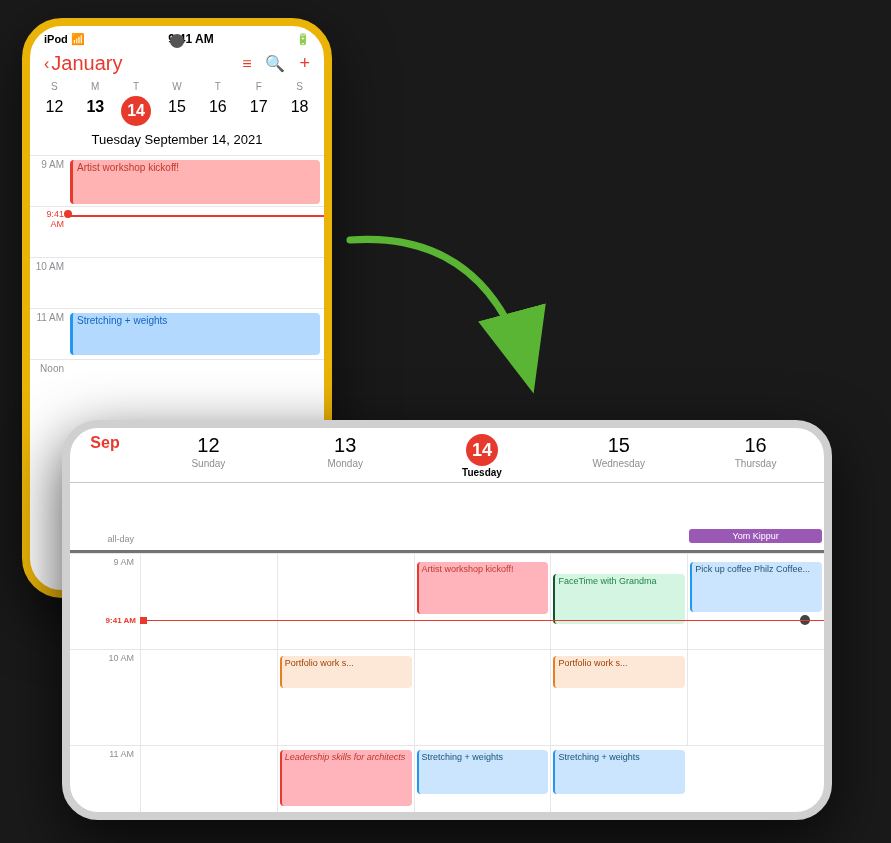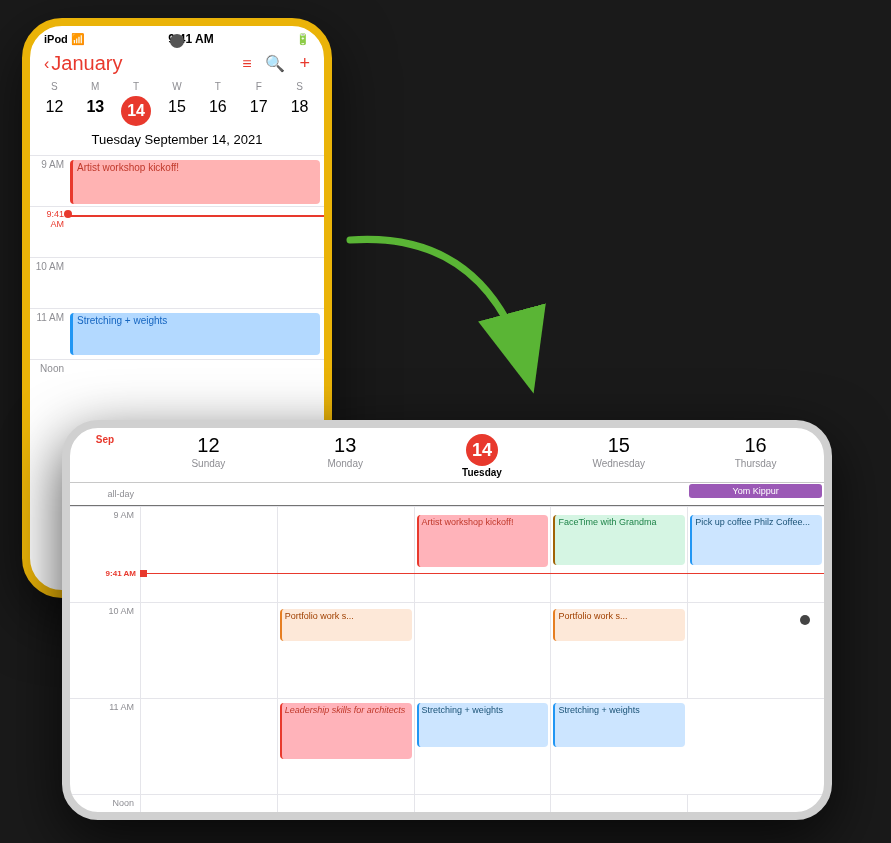--- a/index.html
+++ b/index.html
@@ -246,32 +246,33 @@
       font-weight: 600;
       font-size: 18px;
     }
     .week-header-cell .day-name {
       font-size: 10px;
       color: #8e8e93;
       font-weight: 400;
       margin-top: 1px;
     }
     .week-header-cell .month-label {
-      font-size: 10px;
+      font-size: 16px;
       font-weight: 600;
       color: #e8392d;
     }
 
     
     .allday-row {
       display: grid;
       grid-template-columns: 70px repeat(5, 1fr);
-      border-bottom: 1px solid #737373;
+      border-bottom: 3px solid #737373;
       min-height: 22px;
       align-items: center;
+      margin-top: 45px;
     }
     .allday-label {
       font-size: 9px;
       color: #8e8e93;
       text-align: right;
       padding-right: 6px;
     }
     .allday-cell { position: relative; min-height: 22px; text-align: center; }
     .allday-event {
       font-size: 9px;
@@ -316,21 +317,21 @@
       border-radius: 4px;
       padding: 2px 3px;
       font-size: 9px;
       font-weight: 500;
       overflow: hidden;
       line-height: 1.3;
       z-index: 2;
     }
     .l-pink { background: #ffb3ba; color: #c0392b; border-left: 2px solid #e8392d; }
     .l-blue { background: #cce5ff; color: #1a5276; border-left: 2px solid #2196f3; }
-    .l-green { background: #d5f5e3; color: #1e8449; border-left: 2px solid #a16207; }
+    .l-green { background: #d5f5e3; color: #1e8449; border-left: 2px solid #14532d; margin-top: 12px; }
     .l-orange { background: #fde8d8; color: #a04000; border-left: 2px solid #e67e22; }
   </style>
 </head>
 <body>
 
 <div class="phone-portrait">
 
   <div class="status-bar">
     <div class="status-left">
       <span>iPod</span>

